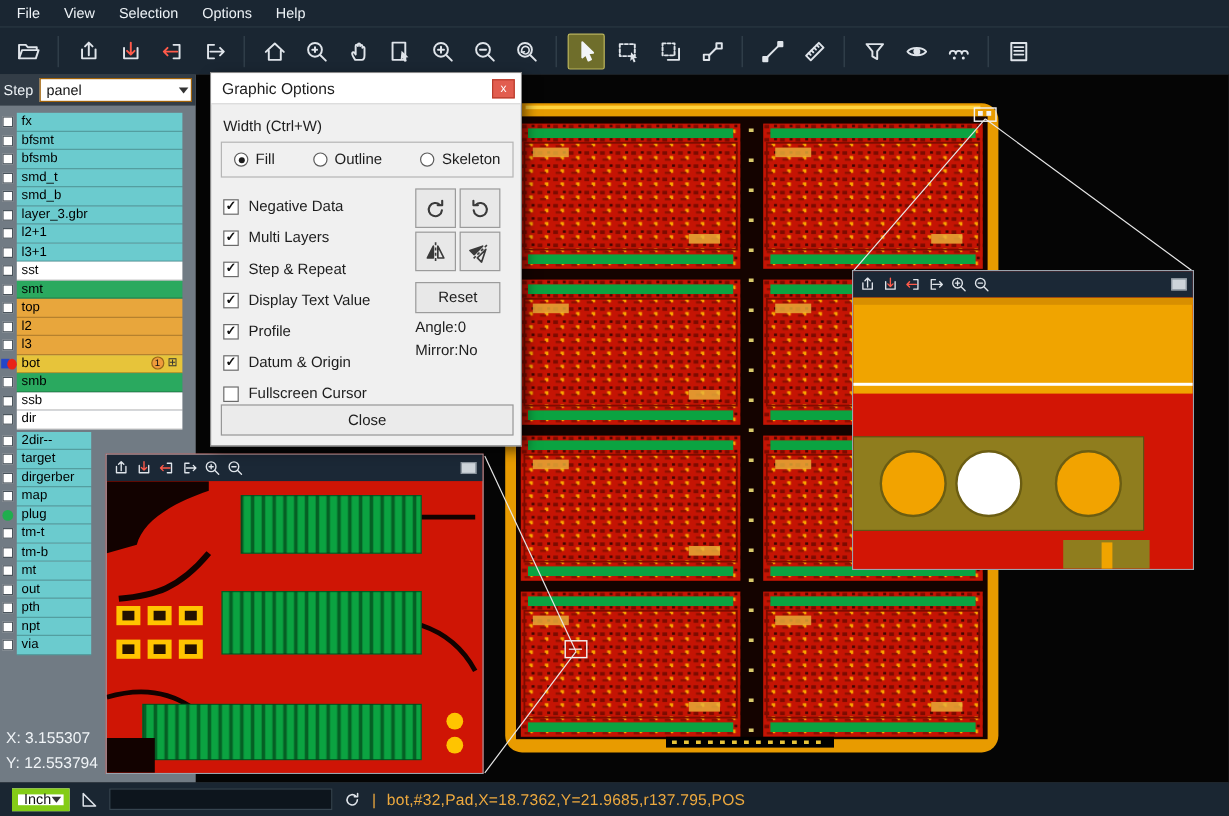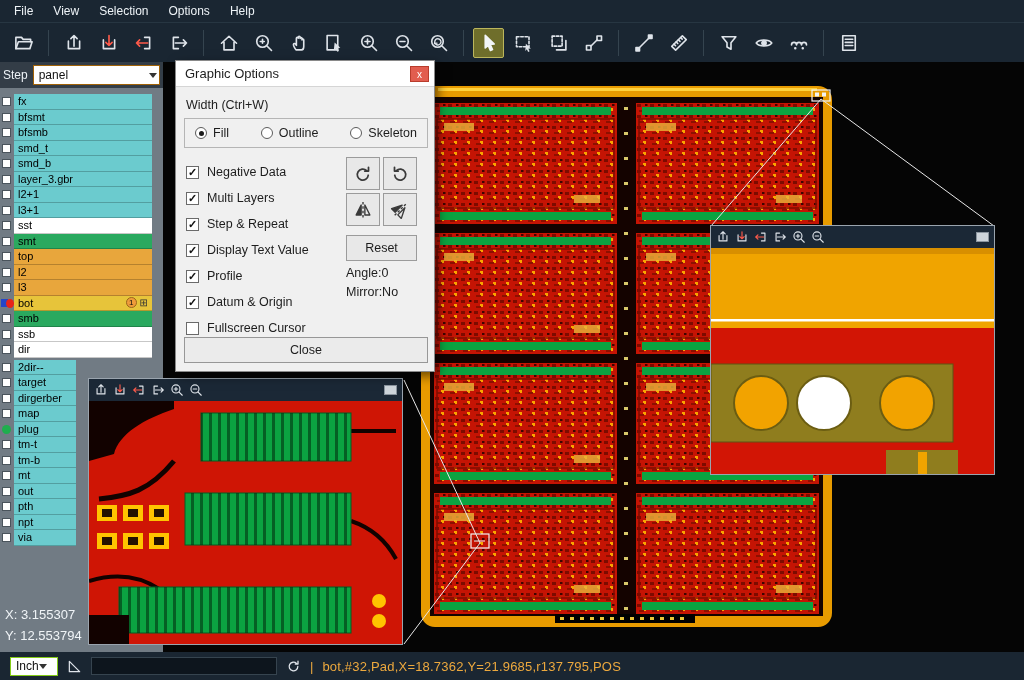--- a/index.html
+++ b/index.html
@@ -72,21 +72,21 @@
   .btn-grid{display:grid;grid-template-columns:34px 34px;gap:3px}
   .t-btn{width:34px;height:33px;background:#e8e8e8;border:1px solid #9b9b9b;display:flex;align-items:center;justify-content:center}
   .t-btn svg{width:20px;height:20px}
   .reset-btn{margin-top:9px;width:71px;height:26px;background:#e8e8e8;border:1px solid #9b9b9b;display:flex;align-items:center;justify-content:center}
   .angle-label{margin-top:5px}
   .mirror-label{margin-top:5px}
   .close-btn{position:absolute;left:8px;bottom:8px;width:244px;height:26px;background:#ebebeb;border:1px solid #979797;display:flex;align-items:center;justify-content:center}
 
   
   .statusbar{position:absolute;left:0;bottom:0;width:100%;height:28px;background:#1a2632;display:flex;align-items:center;padding:0 10px;gap:9px;z-index:70}
-  .unit-select{width:48px;height:19px;background:#fff;border:1px solid #84cc16;font-size:12px;color:#111;display:flex;align-items:center;padding:0 3px 0 5px}
+  .unit-select{width:48px;height:19px;background:#fff;border:5px solid #84cc16;font-size:12px;color:#111;display:flex;align-items:center;padding:0 3px 0 5px}
   .unit-select .caret{border-top-color:#333}
   .sb-icon svg{width:15px;height:15px}
   .status-input{width:186px;height:18px;background:#0d151d;border:1px solid #36444f;color:#dfe4ea;font-size:12px;padding:0 4px;outline:none}
   .status-sep{color:#eda93e;font-size:13px}
   .status-message{color:#eda93e;font-size:13px;letter-spacing:.2px;white-space:nowrap}
 </style>
 </head>
 <body>
 
 <div class="app">

